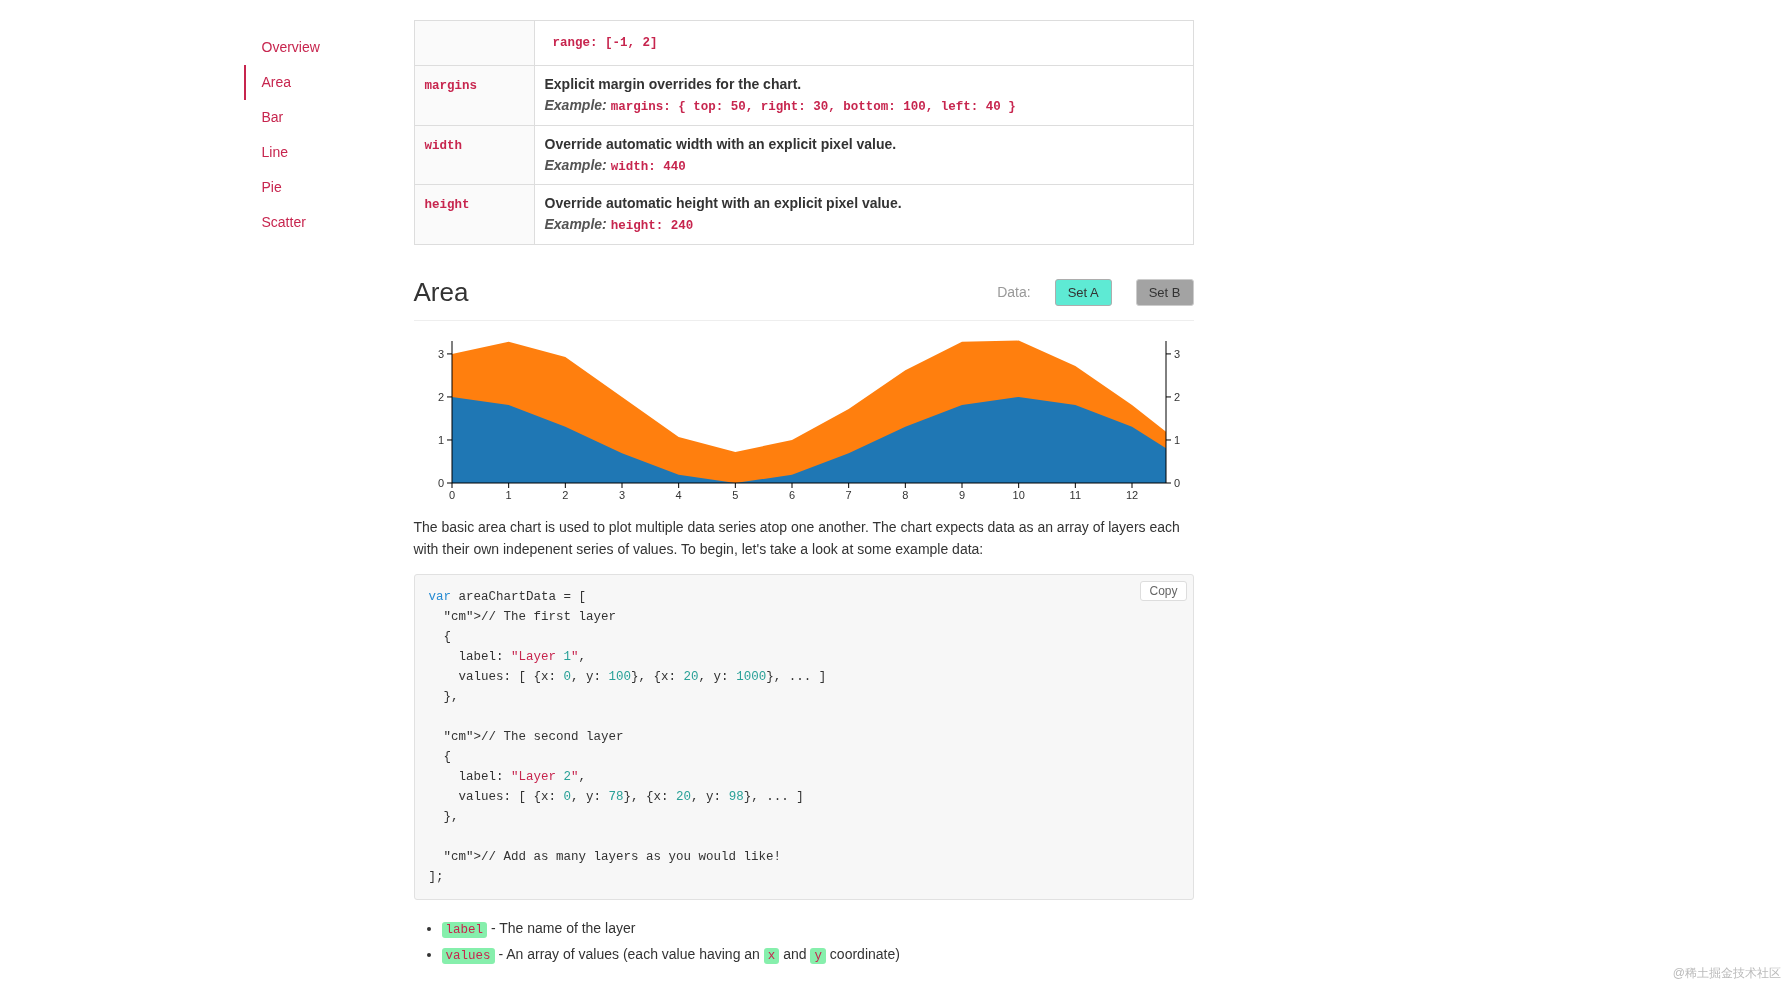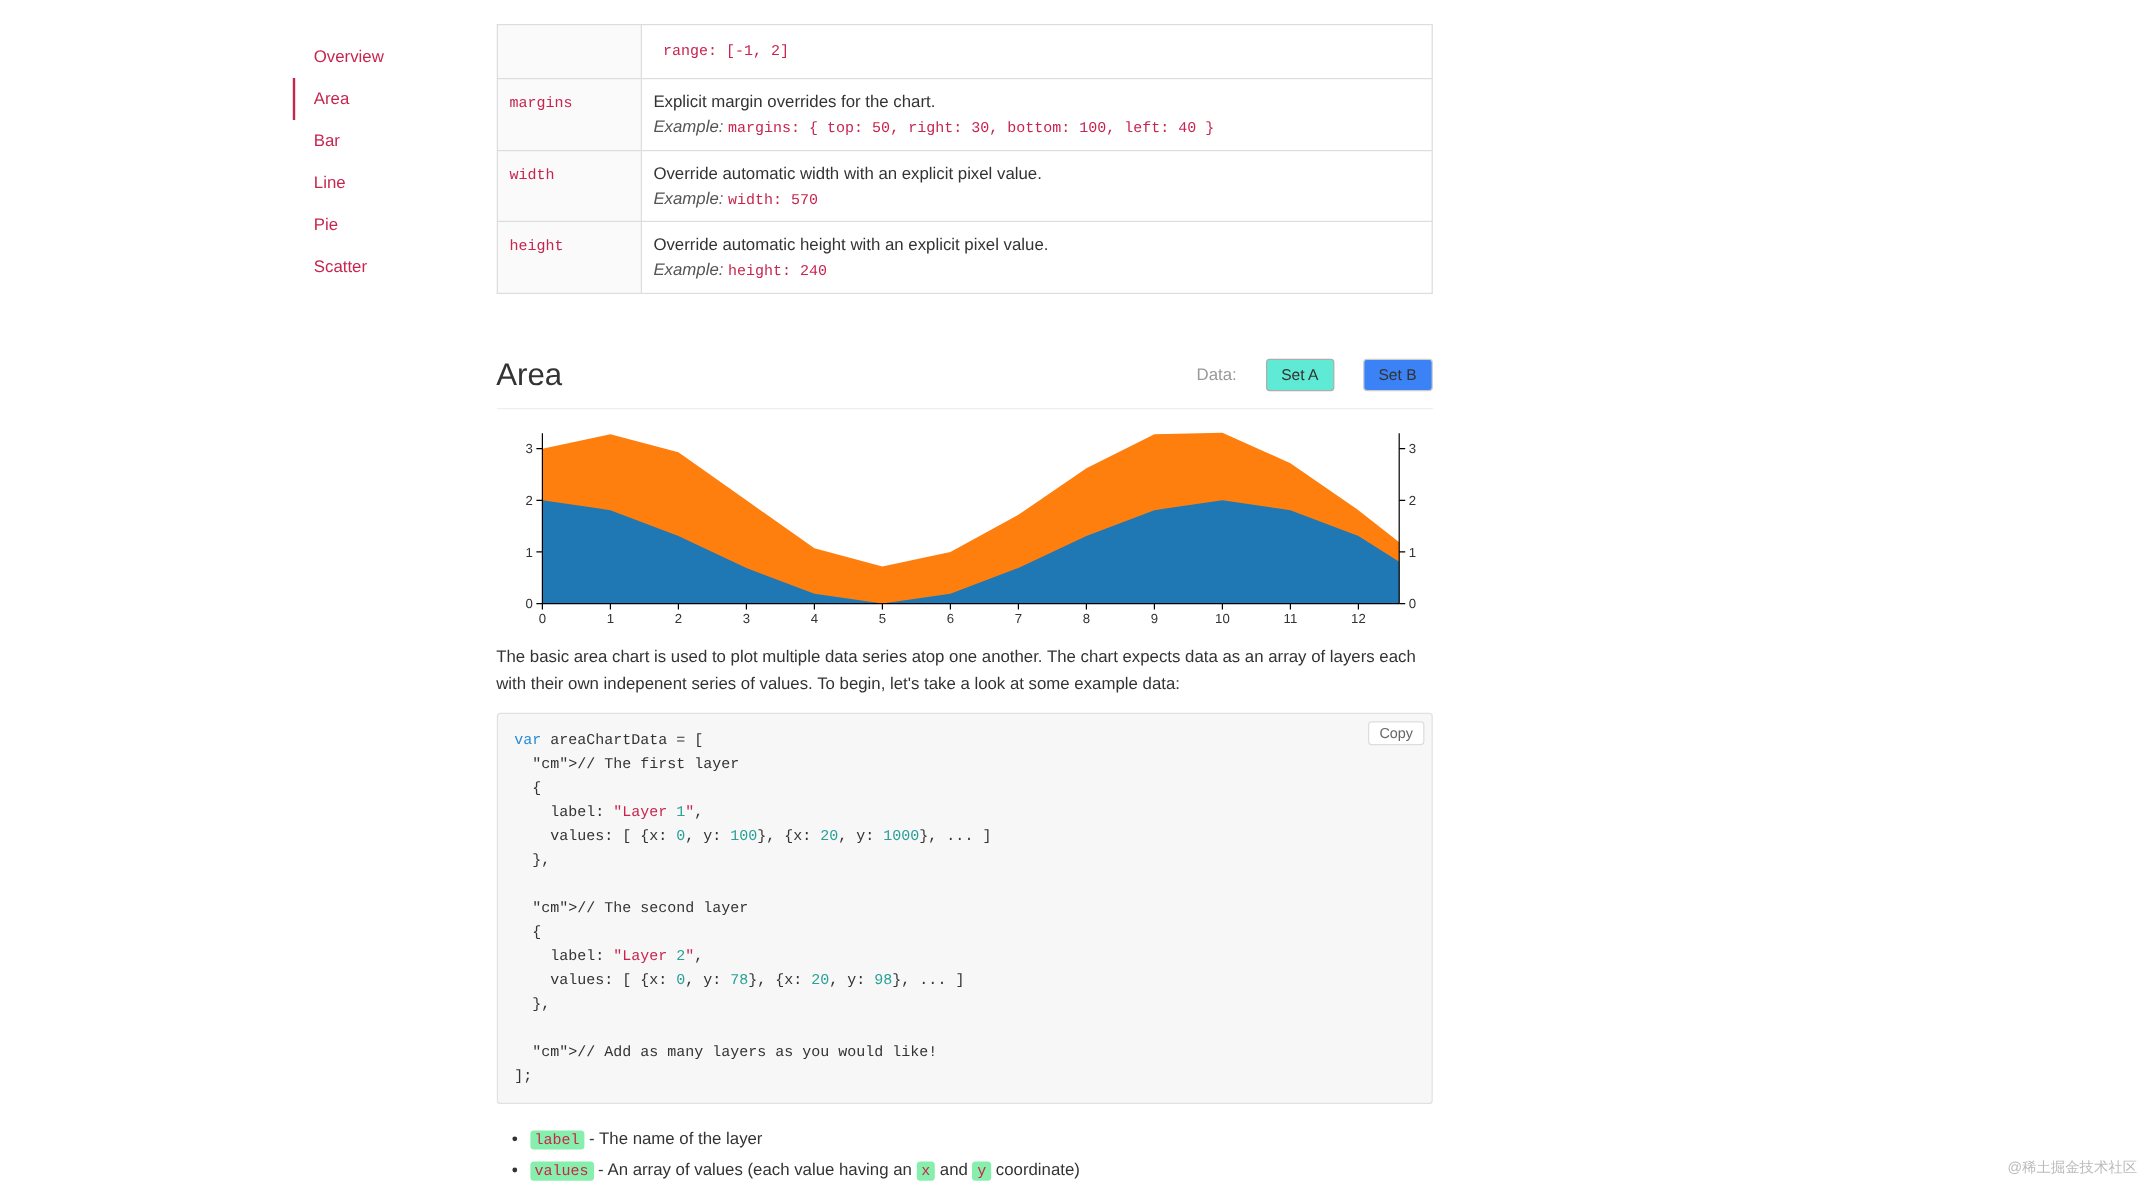--- a/index.html
+++ b/index.html
@@ -35,21 +35,22 @@
     font-weight: 400;
   }
   .main {
     flex: 1;
     padding: 0 10px;
     max-width: 800px;
   }
   table.opts {
     width: 100%;
     border-collapse: collapse;
-    margin-bottom: 48px;
+    margin-bottom: 28px;
+    font-weight: bold;
   }
   table.opts td {
     border: 1px solid #ddd;
     padding: 8px 10px;
     vertical-align: top;
     font-size: 14px;
   }
   table.opts td.key {
     width: 120px;
     background: #fafafa;
@@ -70,21 +71,21 @@
     align-items: center;
     border-bottom: 1px solid #eee;
     padding-bottom: 8px;
     margin-bottom: 12px;
   }
   .section-head h2 { font-size: 26px; font-weight: 400; color: #333; }
   .data-switch { display: flex; align-items: center; gap: 24px; }
   .data-switch .lbl { color: #999; font-size: 14px; }
   .btn {
     border: 1px solid #ccc;
-    background: #3b82f6;
+    background: #a3a3a3;
     padding: 5px 12px;
     font-size: 13px;
     border-radius: 3px;
     cursor: pointer;
     color: #333;
   }
   .btn.active { background: #5eead4; border-color: #adadad; }
   .chart-wrap { width: 100%; margin-bottom: 8px; }
   .para { margin: 8px 0 14px 0; font-size: 14px; color: #333; line-height: 1.55; }
   .codeblock {
@@ -155,21 +156,21 @@
           <div>Explicit margin overrides for the chart.</div>
           <div><span class="example">Example:</span>
                <code class="plain">margins: { top: 50, right: 30, bottom: 100, left: 40 }</code></div>
         </td>
       </tr>
       <tr>
         <td class="key"><code class="plain">width</code></td>
         <td>
           <div>Override automatic width with an explicit pixel value.</div>
           <div><span class="example">Example:</span>
-               <code class="plain">width: 570</code></div>
+               <code class="plain">width: 440</code></div>
         </td>
       </tr>
       <tr>
         <td class="key"><code class="plain">height</code></td>
         <td>
           <div>Override automatic height with an explicit pixel value.</div>
           <div><span class="example">Example:</span>
                <code class="plain">height: 240</code></div>
         </td>
       </tr>

